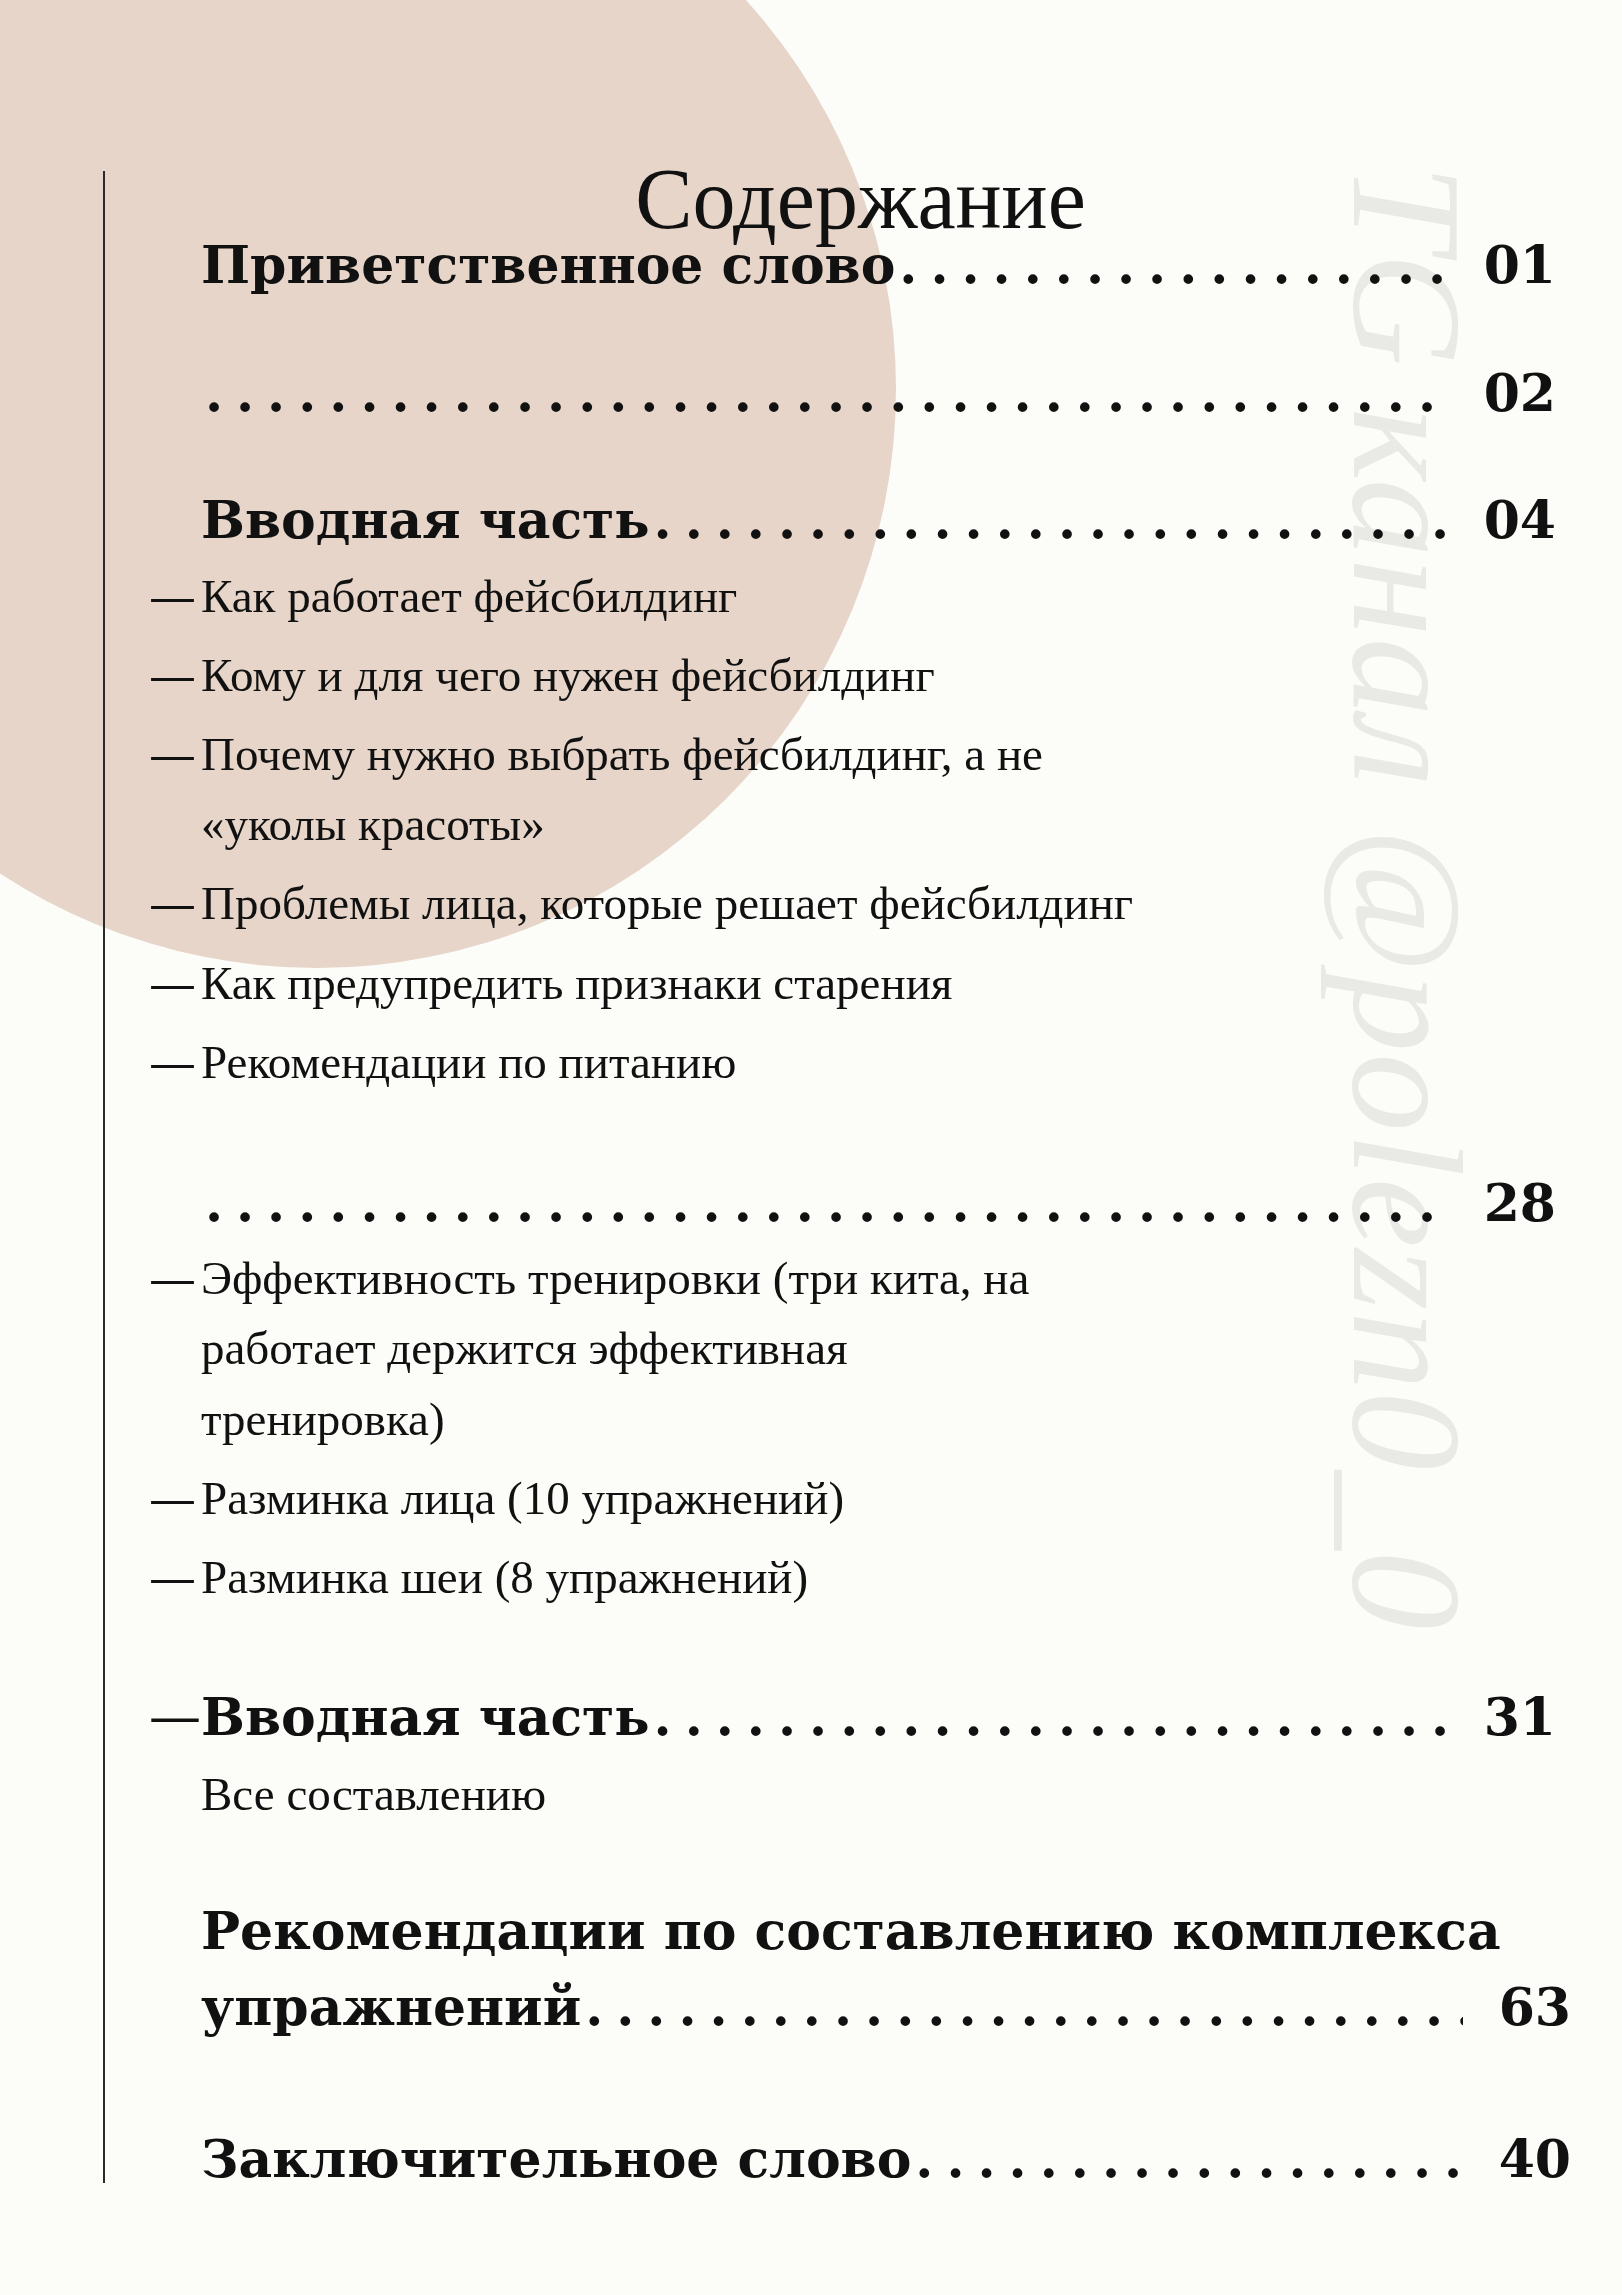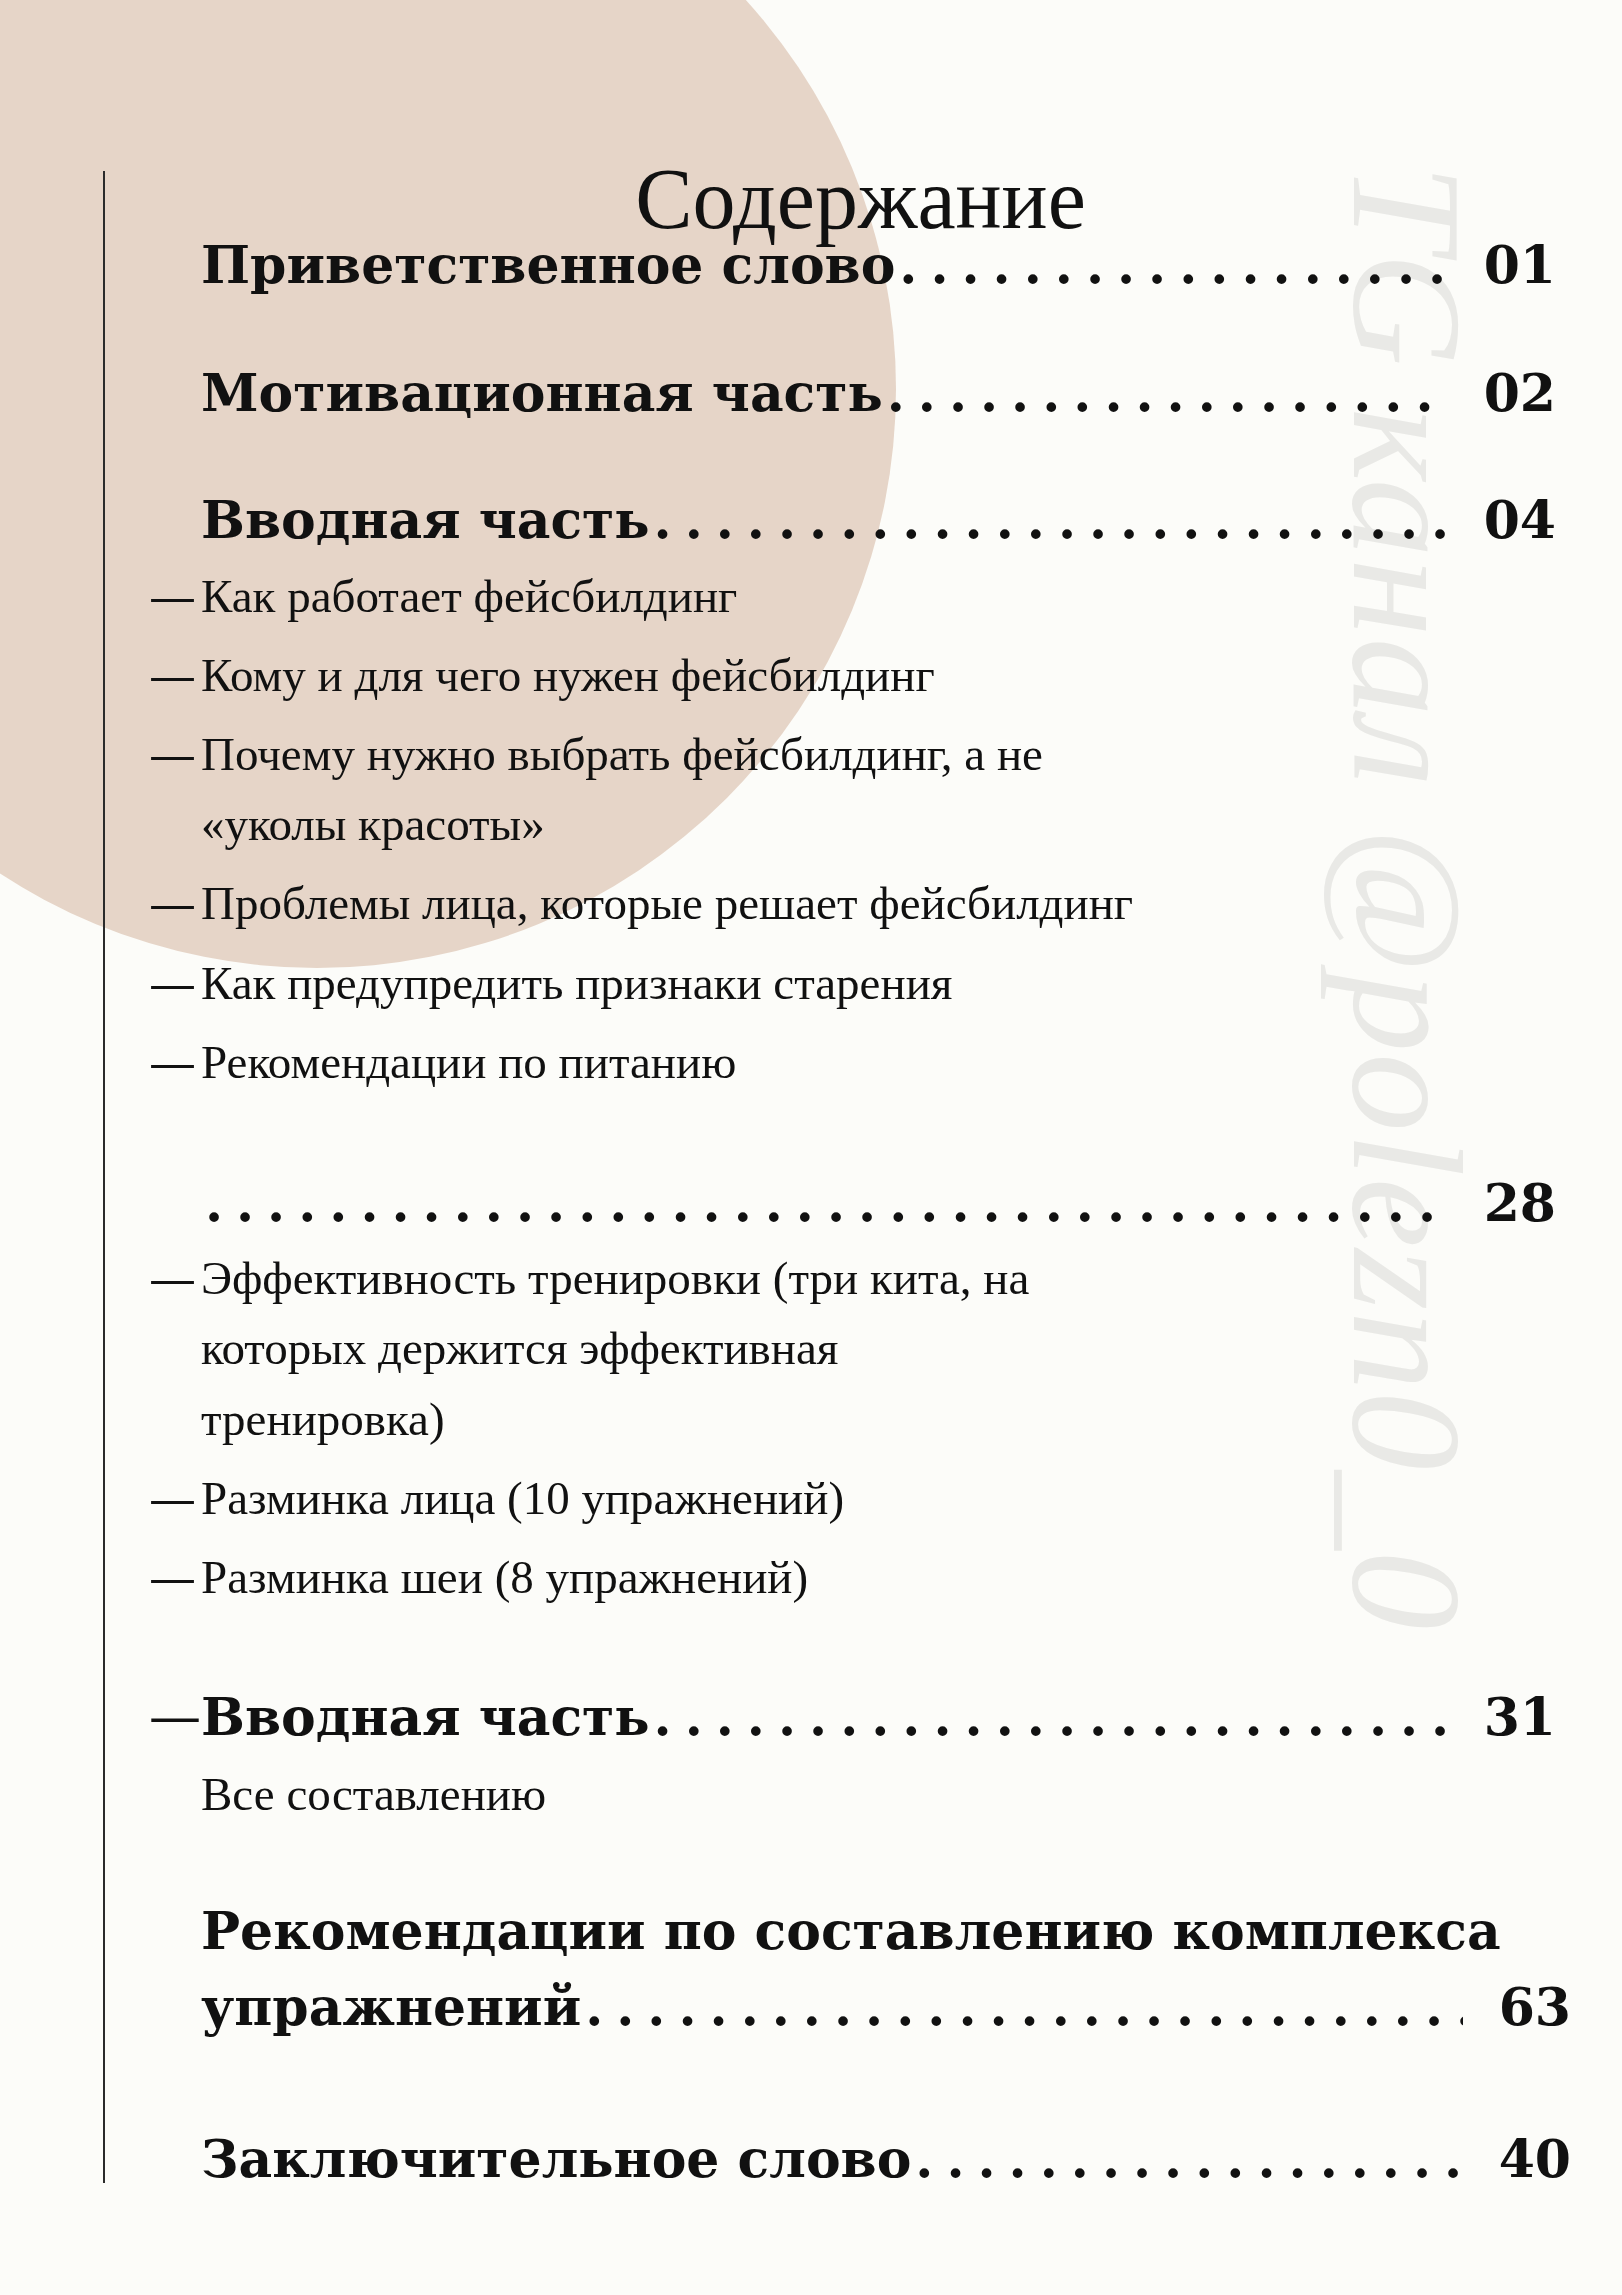--- a/index.html
+++ b/index.html
@@ -60,21 +60,20 @@
 
 <h1 class="title">Содержание</h1>
 
 <div class="row head" style="top:232px">
   <span class="lbl">Приветственное слово</span>
   <span class="dots">........................................................</span>
   <span class="num">01</span>
 </div>
 
 <div class="row head" style="top:360px">
-  <span class="lbl">Мотивационная часть</span>
   <span class="dots">........................................................</span>
   <span class="num">02</span>
 </div>
 
 <div class="row head" style="top:487px">
   <span class="lbl">Вводная часть</span>
   <span class="dots">........................................................</span>
   <span class="num">04</span>
 </div>
 
@@ -92,21 +91,21 @@
 <span class="dash" style="top:1027px">—</span>
 <div class="sub" style="top:1027px">Рекомендации по питанию</div>
 
 <div class="row head" style="top:1170px">
   <span class="dots">........................................................</span>
   <span class="num">28</span>
 </div>
 
 <span class="dash" style="top:1243px">—</span>
 <div class="sub" style="top:1243px">Эффективность тренировки (три кита, на</div>
-<div class="sub" style="top:1313px">которых держится эффективная</div>
+<div class="sub" style="top:1313px">работает держится эффективная</div>
 <div class="sub" style="top:1384px">тренировка)</div>
 <span class="dash" style="top:1463px">—</span>
 <div class="sub" style="top:1463px">Разминка лица (10 упражнений)</div>
 <span class="dash" style="top:1542px">—</span>
 <div class="sub" style="top:1542px">Разминка шеи (8 упражнений)</div>
 
 <span class="dash big" style="top:1684px">—</span>
 <div class="row head" style="top:1684px">
   <span class="lbl">Вводная часть</span>
   <span class="dots">........................................................</span>

